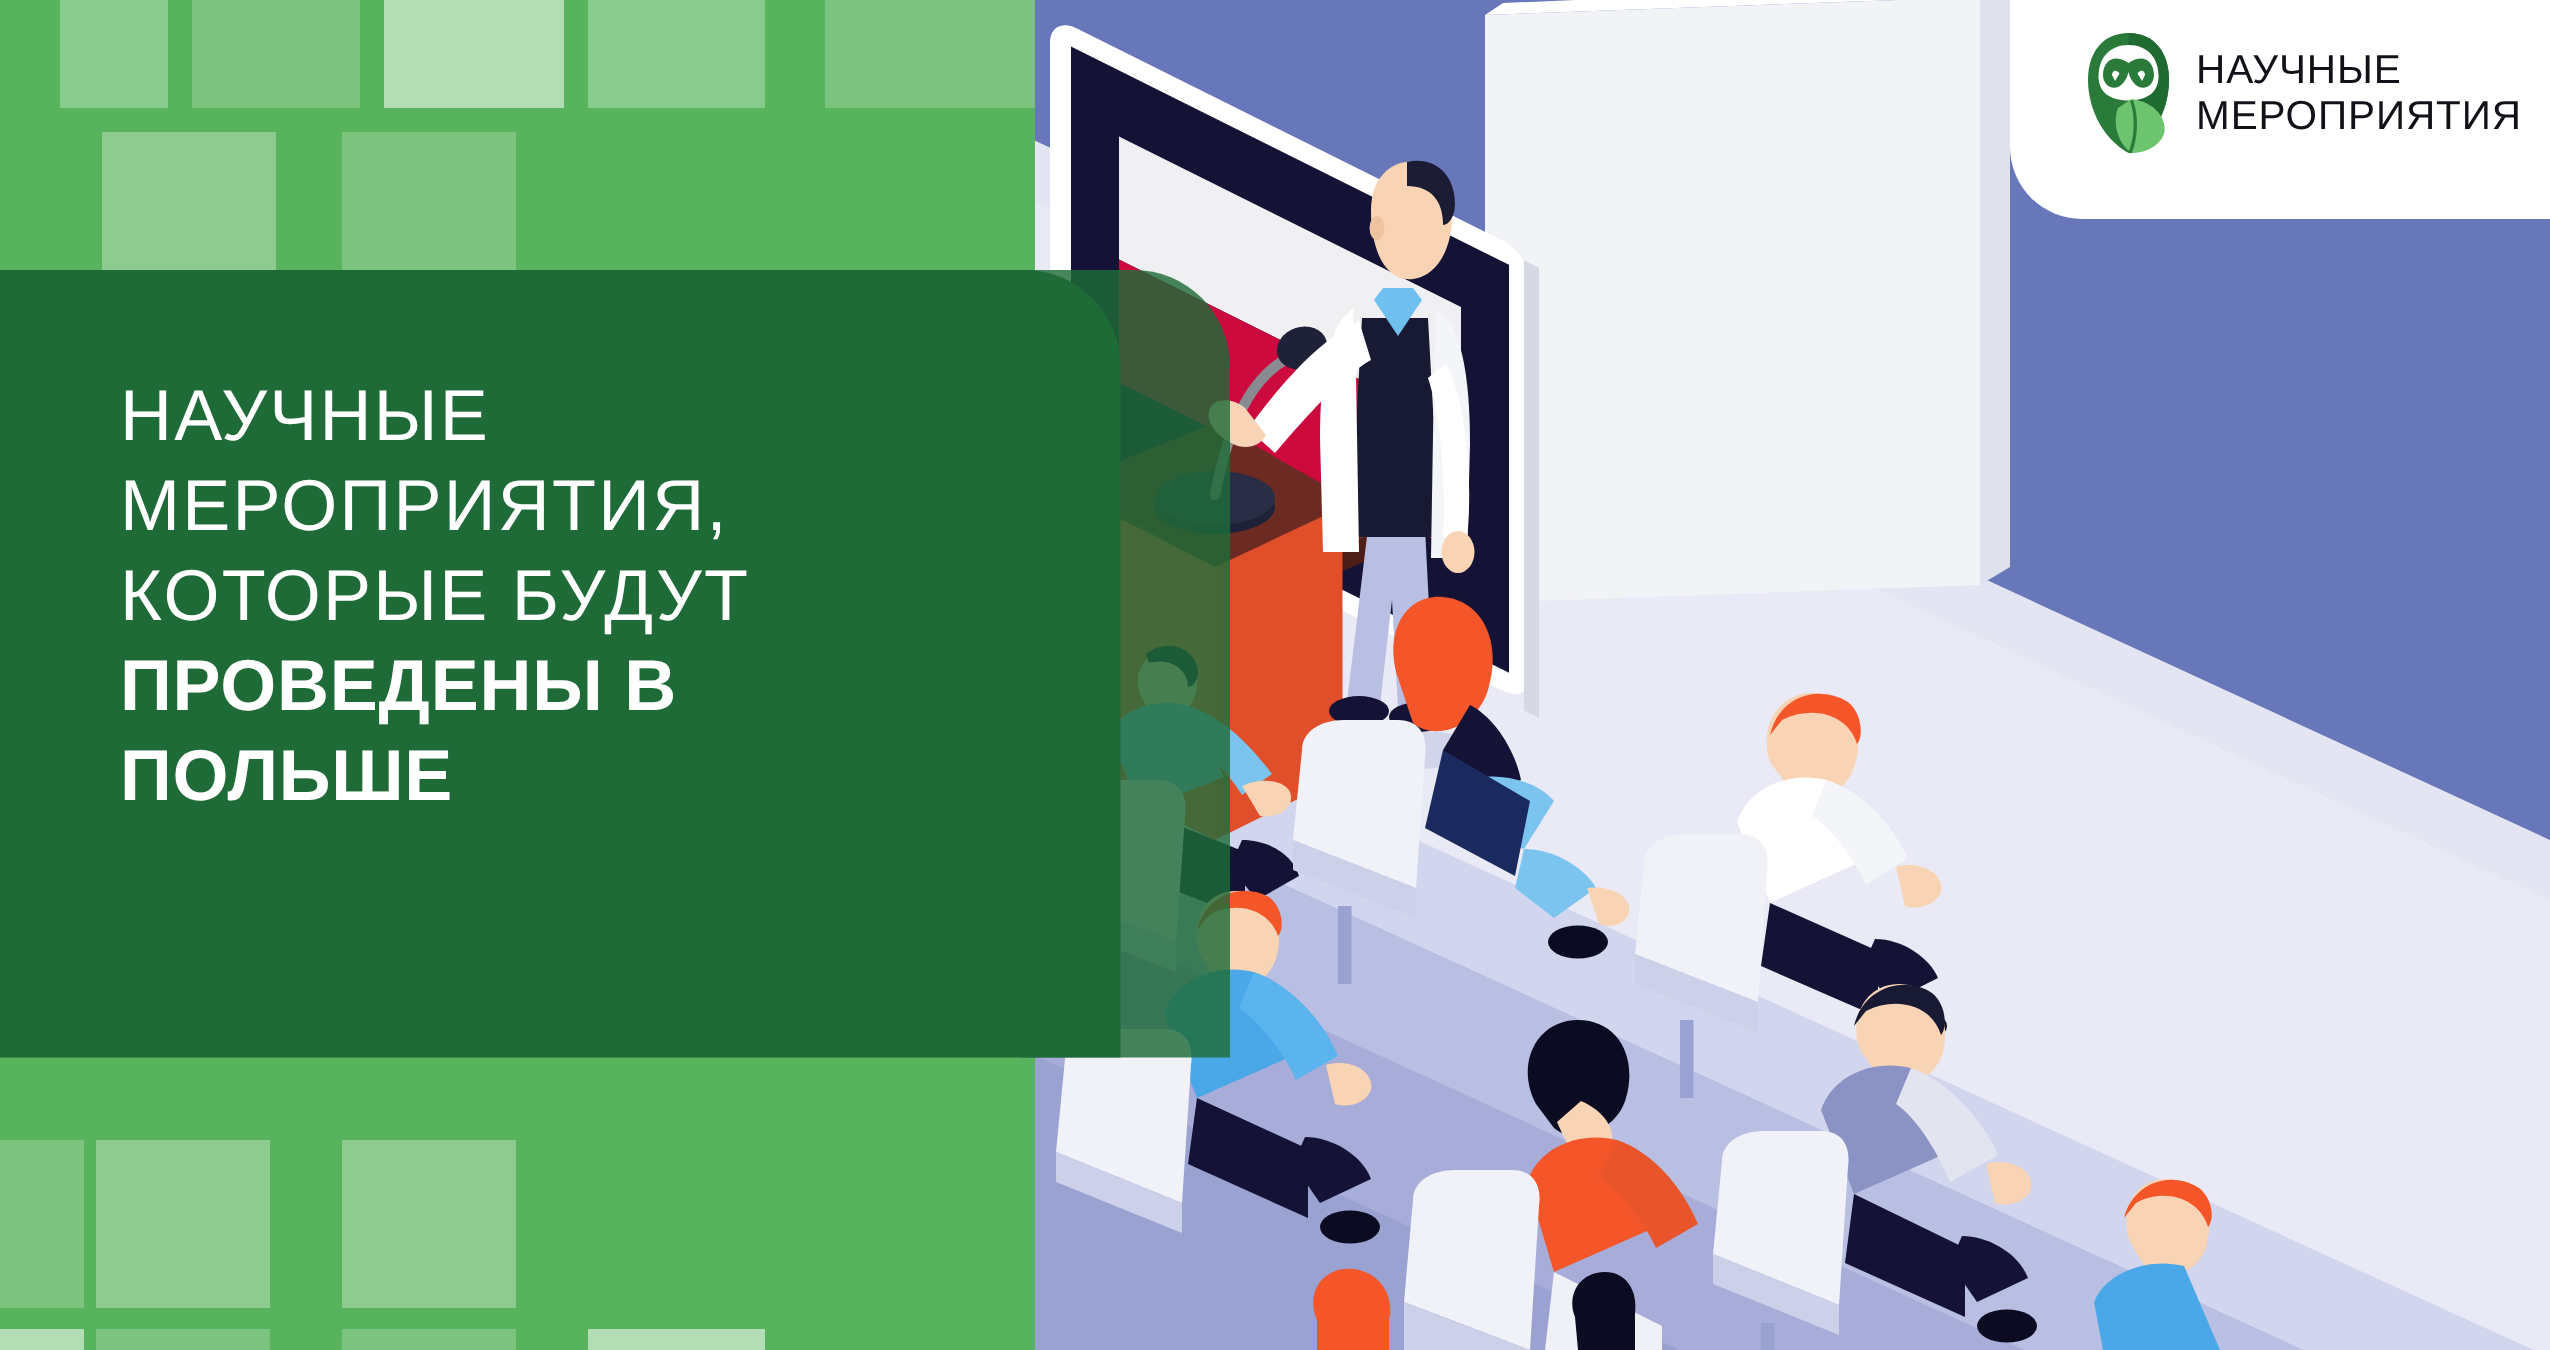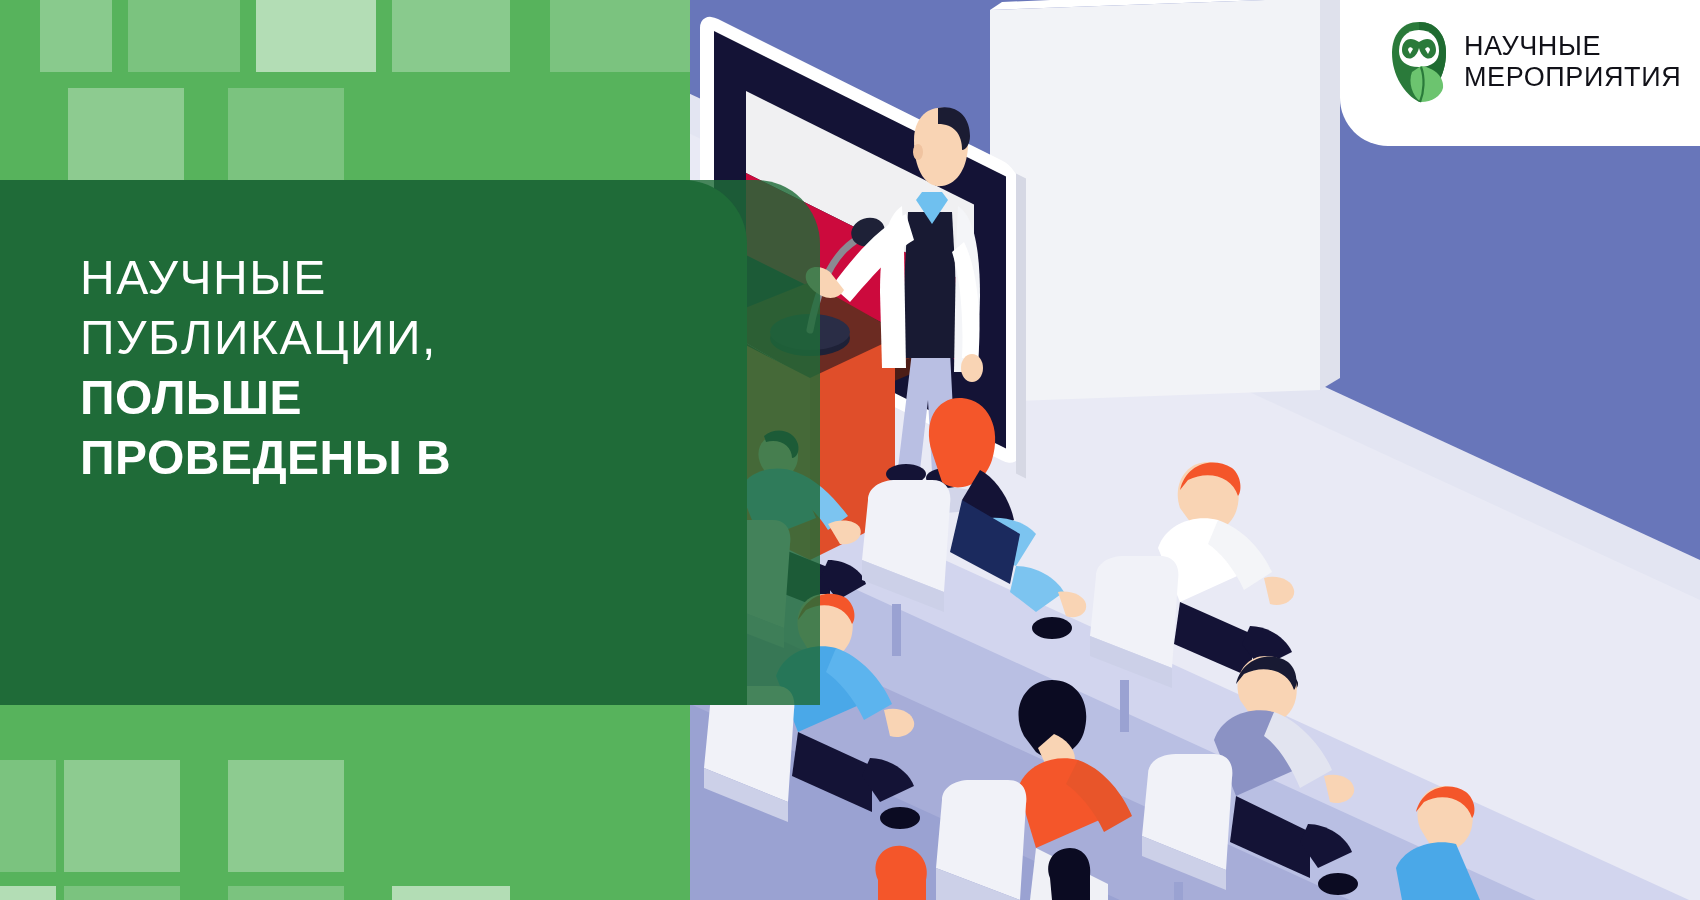--- a/index.html
+++ b/index.html
@@ -301,23 +301,24 @@
       <div class="sq" style="left: 64px; top: 886px; width: 116px; height: 120px; opacity: 0.22;"></div>
       <div class="sq" style="left: 228px; top: 886px; width: 116px; height: 120px; opacity: 0.22;"></div>
       <div class="sq" style="left: 392px; top: 886px; width: 118px; height: 120px; opacity: 0.55;"></div>
     </div>
 
   <div class="green-panel-overlay"></div>
   <div class="green-panel"></div>
 
   <div class="headline">
     <span class="light">НАУЧНЫЕ</span>
-    <span class="light">ПУБЛИКАЦИИ,</span>
+    <span class="light">МЕРОПРИЯТИЯ,</span>
+    <span class="light">КОТОРЫЕ БУДУТ</span>
+    <span class="bold">ПРОВЕДЕНЫ В</span>
     <span class="bold">ПОЛЬШЕ</span>
-    <span class="bold">ПРОВЕДЕНЫ В</span>
   </div>
 
   <div class="logo-plate">
     <div class="logo-inner">
       <span class="owl-icon">
         <svg viewBox="0 0 62 84" xmlns="http://www.w3.org/2000/svg">
 
           <path d="M31,2 C48,2 58,15 58,33 C58,55 46,74 31,82 C16,74 4,55 4,33 C4,15 14,2 31,2 Z" fill="#2a7a3a"></path>
 
           <path d="M31,2 C48,2 58,15 58,33 C58,55 46,74 31,82 L31,2 Z" fill="#1f6b31"></path>

